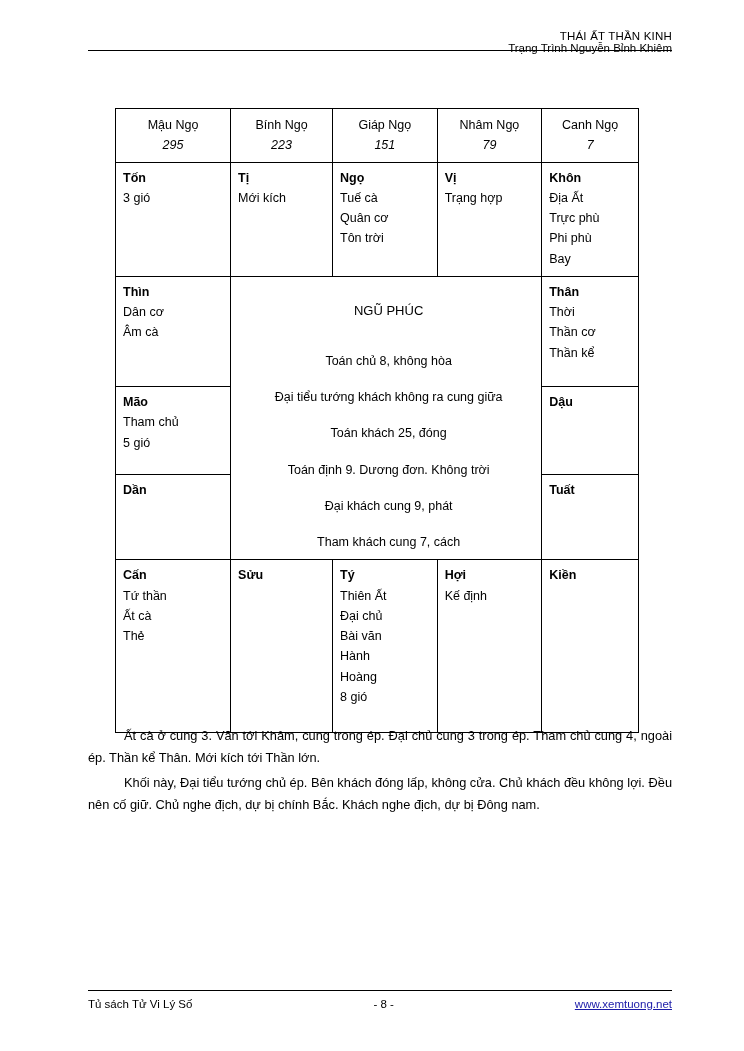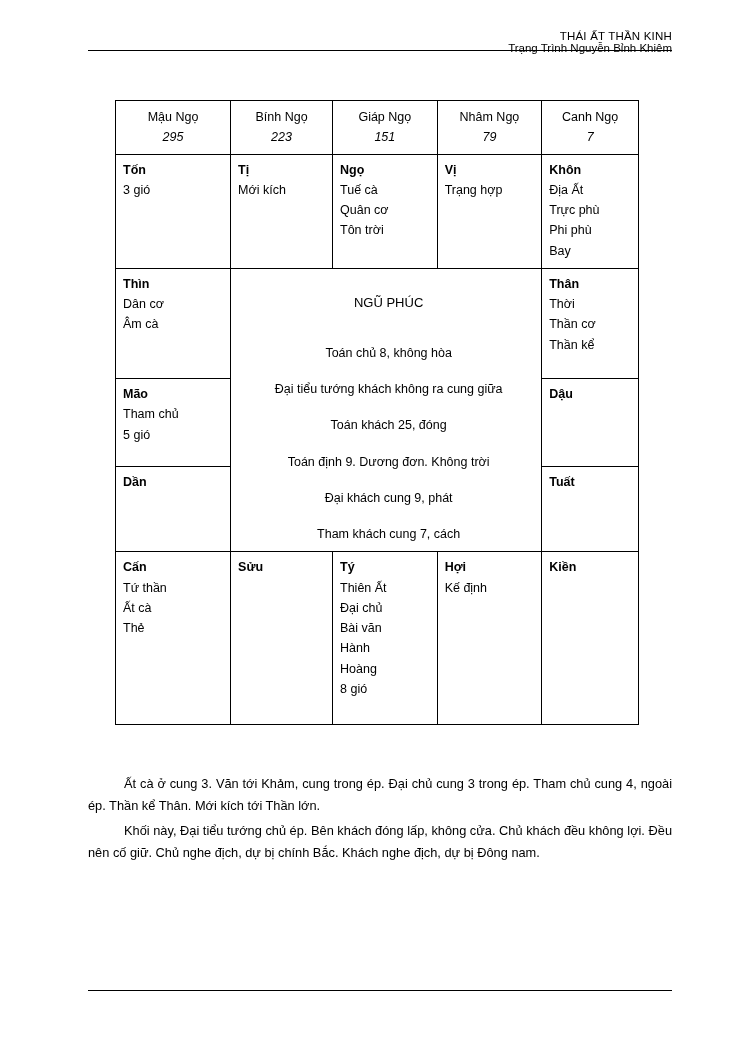--- a/index.html
+++ b/index.html
@@ -47,21 +47,21 @@
     left: 88px;
     top: 50px;
     width: 584px;
     border-top: 1.6px solid #000;
   }
 
   
   .grid {
     position: absolute;
     left: 115px;
-    top: 100px;
+    top: 108px;
     width: 524px;
     border-collapse: collapse;
     table-layout: fixed;
     font-size: 12.5px;
   }
   .grid td {
     border: 1.3px solid #000;
     vertical-align: top;
     padding: 5px 7px 7px 7px;
     line-height: 1.62;
@@ -97,21 +97,20 @@
   .spacer-line { display:block; height: 14px; }
 
   
   .body-text {
     position: absolute;
     left: 88px;
     width: 584px;
     font-size: 12.8px;
     line-height: 1.72;
     text-align: justify;
-    margin-top: 48px;
   }
   .para { text-indent: 36px; margin: 0 0 4px 0; }
   #para1 { top: 725px; }
   #para2 { top: 772px; }
 
   
   .footer-rule {
     position: absolute;
     left: 88px;
     top: 990px;
@@ -284,14 +283,19 @@
 
   <div class="body-text" id="para1">
     <p class="para">Ất cà ở cung 3. Văn tới Khảm, cung trong ép. Đại chủ cung 3 trong ép. Tham chủ cung 4, ngoài ép. Thần kể Thân. Mới kích tới Thần lớn.</p>
   </div>
 
   <div class="body-text" id="para2">
     <p class="para">Khối này, Đại tiểu tướng chủ ép. Bên khách đóng lấp, không cửa. Chủ khách đều không lợi. Đều nên cố giữ. Chủ nghe địch, dự bị chính Bắc. Khách nghe địch, dự bị Đông nam.</p>
   </div>
 
   <div class="footer-rule"></div>
+  <div class="footer">
+    <span>Tủ sách Tử Vi Lý Số</span>
+    <span class="footer-center">- 8 -</span>
+    <span class="footer-right">www.xemtuong.net</span>
+  </div>
 
 </div>
 
 </body></html>

